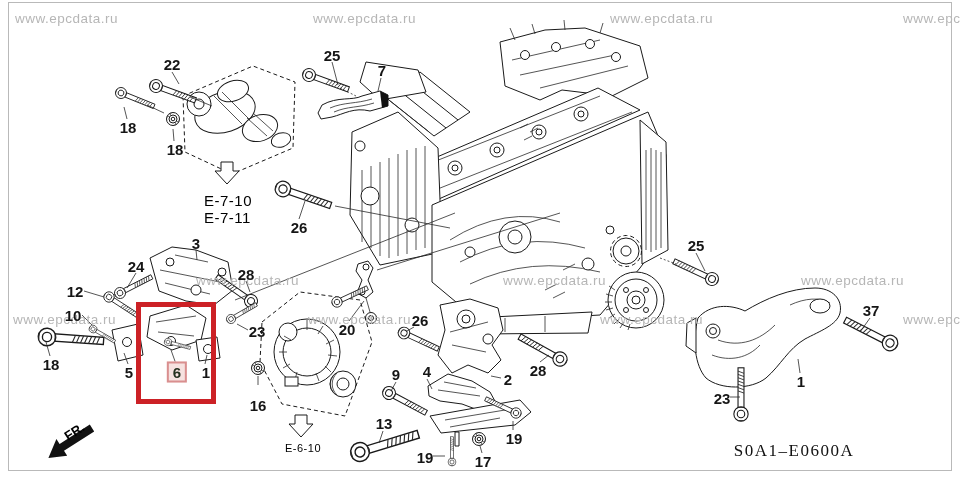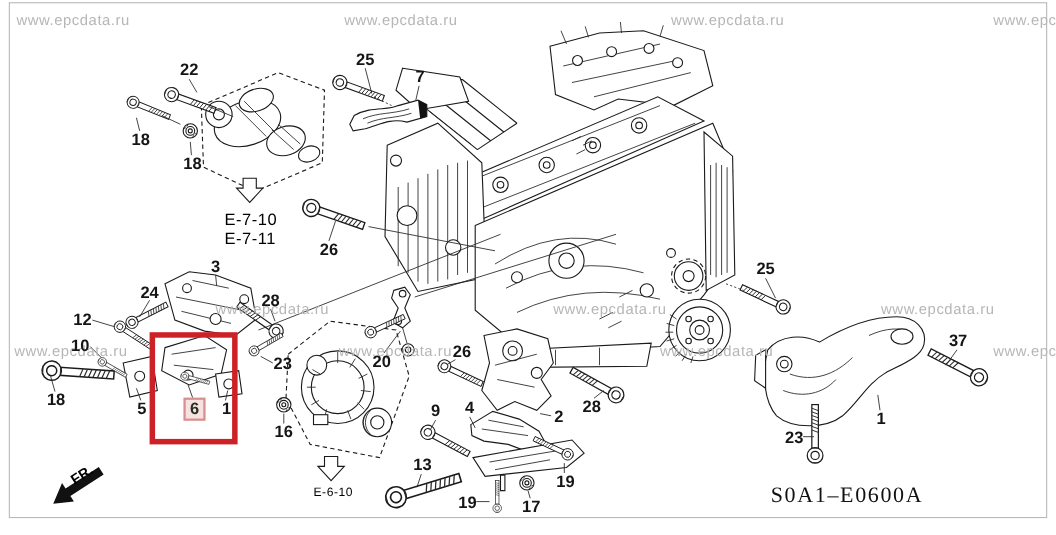--- a/index.html
+++ b/index.html
@@ -11,21 +11,21 @@
   #art-layer{position:absolute;left:0;top:0;z-index:1;}
   #watermark-layer{position:absolute;left:0;top:0;width:100%;height:100%;z-index:2;pointer-events:none;border-radius:18px;}
   .wm{position:absolute;font-size:13.5px;color:#b6b6b6;letter-spacing:0.5px;white-space:nowrap;}
   #label-layer{position:absolute;left:0;top:0;width:100%;height:100%;z-index:3;pointer-events:none;}
   .part-number{position:absolute;transform:translate(-50%,-50%);font-size:15px;font-weight:700;
                color:#151515;white-space:nowrap;line-height:1;}
   .part-number--highlighted{background:#f6e2e0;border:2px solid #d98f8f;padding:1px 4px;color:#24301f;}
   .ref-label{position:absolute;transform:translate(-50%,-50%);font-size:15px;font-weight:400;
              color:#000;text-align:left;line-height:1.15;letter-spacing:0.5px;}
   #diagram-code{position:absolute;transform:translate(-50%,-50%);font-family:"Liberation Serif",serif;
-                font-size:20px;letter-spacing:1.5px;color:#111;white-space:nowrap;}
+                font-size:17px;letter-spacing:1.5px;color:#111;white-space:nowrap;margin-left:24px;}
   #highlight-box{position:absolute;left:136px;top:302px;width:80px;height:102px;
                  border:5px solid #cc2126;box-sizing:border-box;z-index:4;pointer-events:none;}
   svg{display:block;}
   .art{stroke:#1a1a1a;stroke-width:1;fill:#ffffff;}
   .artn{stroke:#1a1a1a;stroke-width:1;fill:none;}
   .thin{stroke:#2a2a2a;stroke-width:0.8;fill:none;}
   .dash{stroke:#1a1a1a;stroke-width:1;fill:none;stroke-dasharray:4 3;}
   .blk{fill:#111;stroke:none;}
 </style>
 </head>
@@ -300,21 +300,21 @@
       <div class="part-number" style="left: 196px; top: 243px;">3</div>
       <div class="part-number" style="left: 136px; top: 266px;">24</div>
       <div class="part-number" style="left: 75px; top: 291px;">12</div>
       <div class="part-number" style="left: 73px; top: 315px;">10</div>
       <div class="part-number" style="left: 51px; top: 364px;">18</div>
       <div class="part-number" style="left: 129px; top: 372px;">5</div>
       <div class="part-number part-number--highlighted" style="left: 177px; top: 372px;">6</div>
       <div class="part-number" style="left: 206px; top: 372px;">1</div>
       <div class="part-number" style="left: 246px; top: 274px;">28</div>
       <div class="part-number" style="left: 257px; top: 331px;">23</div>
-      <div class="part-number" style="left: 258px; top: 393px;">16</div>
+      <div class="part-number" style="left: 258px; top: 405px;">16</div>
       <div class="part-number" style="left: 347px; top: 329px;">20</div>
       <div class="part-number" style="left: 420px; top: 320px;">26</div>
       <div class="part-number" style="left: 396px; top: 374px;">9</div>
       <div class="part-number" style="left: 427px; top: 371px;">4</div>
       <div class="part-number" style="left: 508px; top: 379px;">2</div>
       <div class="part-number" style="left: 538px; top: 370px;">28</div>
       <div class="part-number" style="left: 384px; top: 423px;">13</div>
       <div class="part-number" style="left: 425px; top: 457px;">19</div>
       <div class="part-number" style="left: 483px; top: 461px;">17</div>
       <div class="part-number" style="left: 514px; top: 438px;">19</div>

